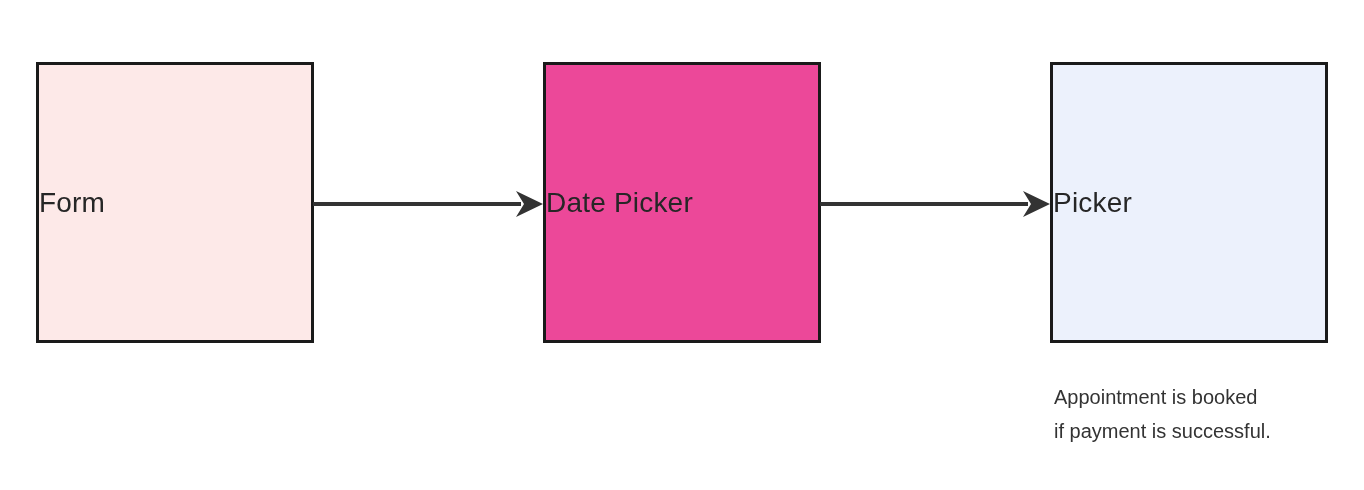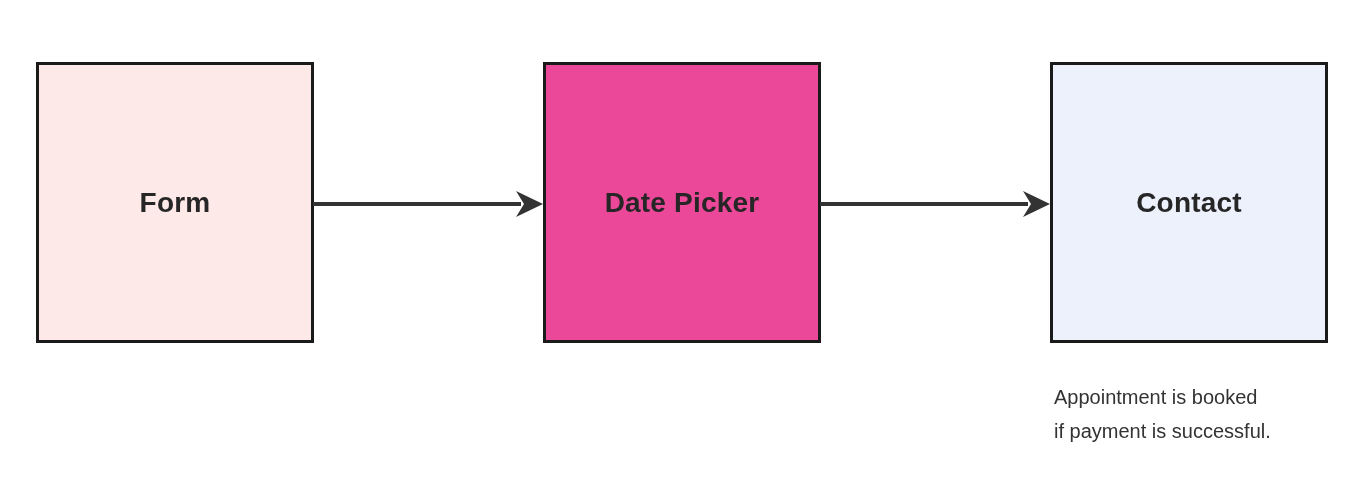--- a/index.html
+++ b/index.html
@@ -21,22 +21,21 @@
     width: 1364px; height: 490px;
     background: var(--canvas_bg);
   }
   .node {
     position: absolute;
     top: 62px;
     width: 278px; height: 281px;
     border: 3px solid var(--node_border);
     display: flex;
     align-items: center;
-    justify-content: center;
-    font-weight: bold;
+    justify-content: flex-start;
   }
   .node-label {
     font-size: 28px;
     color: var(--label_text);
     letter-spacing: 0.2px;
   }
   .edge {
     position: absolute;
     top: 182px;
     width: 230px; height: 44px;
@@ -69,21 +68,21 @@
   <div class="node" style="left: 543px; background-color: #ec4899;">
     <span class="node-label">Date Picker</span>
   </div>
 
   <svg class="edge" style="left:820px" viewBox="0 0 230 44">
     <line x1="0" y1="22" x2="208" y2="22"></line>
     <polygon points="203,9 230,22 203,35 211,22"></polygon>
   </svg>
 
   <div class="node" style="left: 1050px; background-color: rgb(236, 241, 252);">
-    <span class="node-label">Contact</span>
+    <span class="node-label">Picker</span>
   </div>
 
 
   <div class="caption" style="left:1054px">
     <div>Appointment is booked</div>
     <div>if payment is successful.</div>
   </div>
 
 </div>
 

